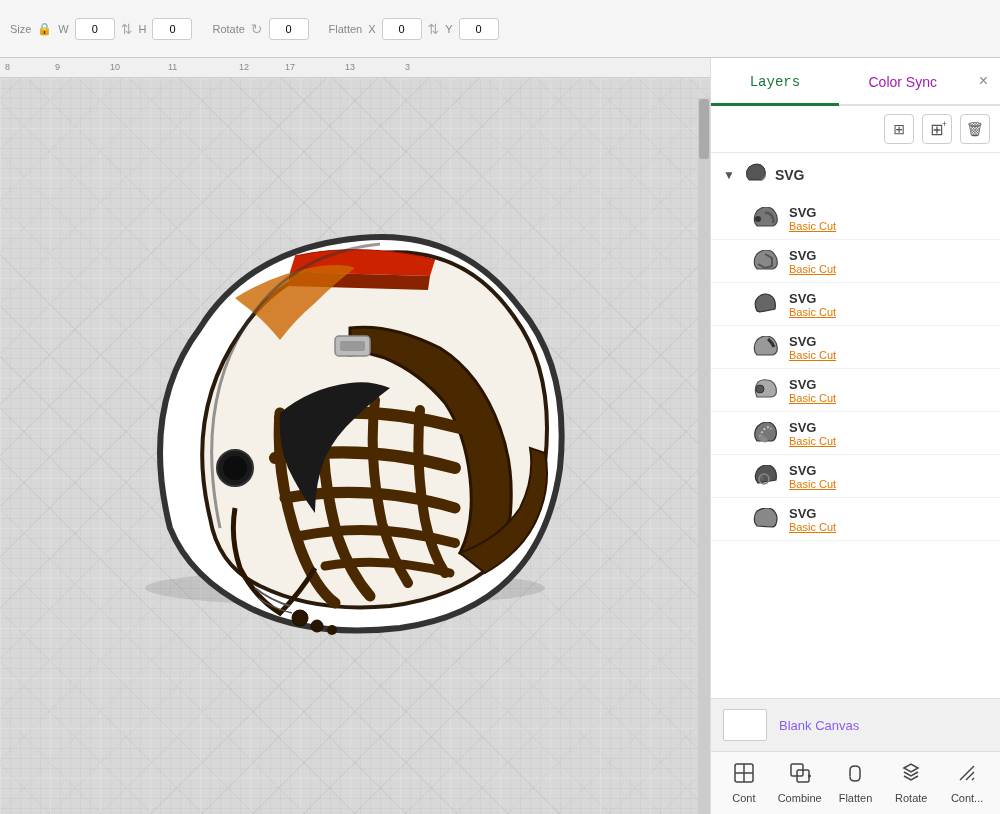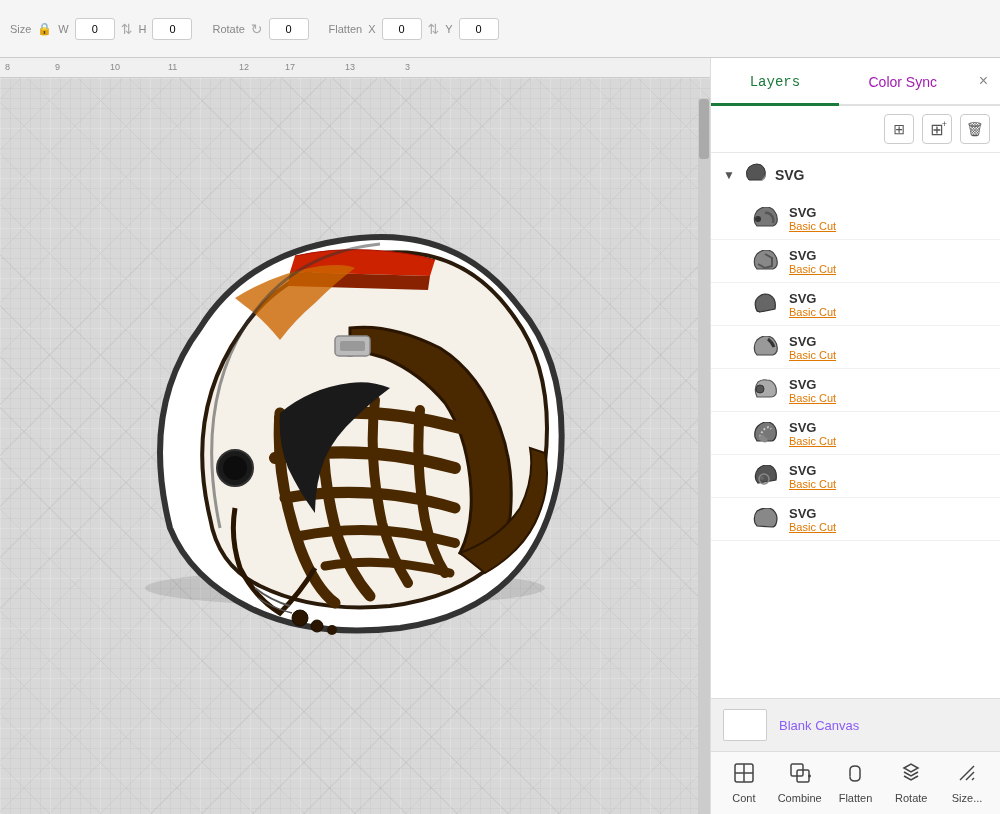--- a/index.html
+++ b/index.html
@@ -590,17 +590,17 @@
         <span>Rotate</span>
       </div>
       <div class="bottom-btn">
         <span class="btn-icon">
           <svg width="22" height="22" viewBox="0 0 22 22">
             <path d="M4,18 L18,4" stroke="#444" stroke-width="1.5"></path>
             <path d="M10,18 L18,10" stroke="#444" stroke-width="1.5"></path>
             <path d="M16,18 L18,16" stroke="#444" stroke-width="1.5"></path>
           </svg>
         </span>
-        <span>Size...</span>
+        <span>Cont...</span>
       </div>
     </div>
   </div>
 </div>
 
 </body></html>

